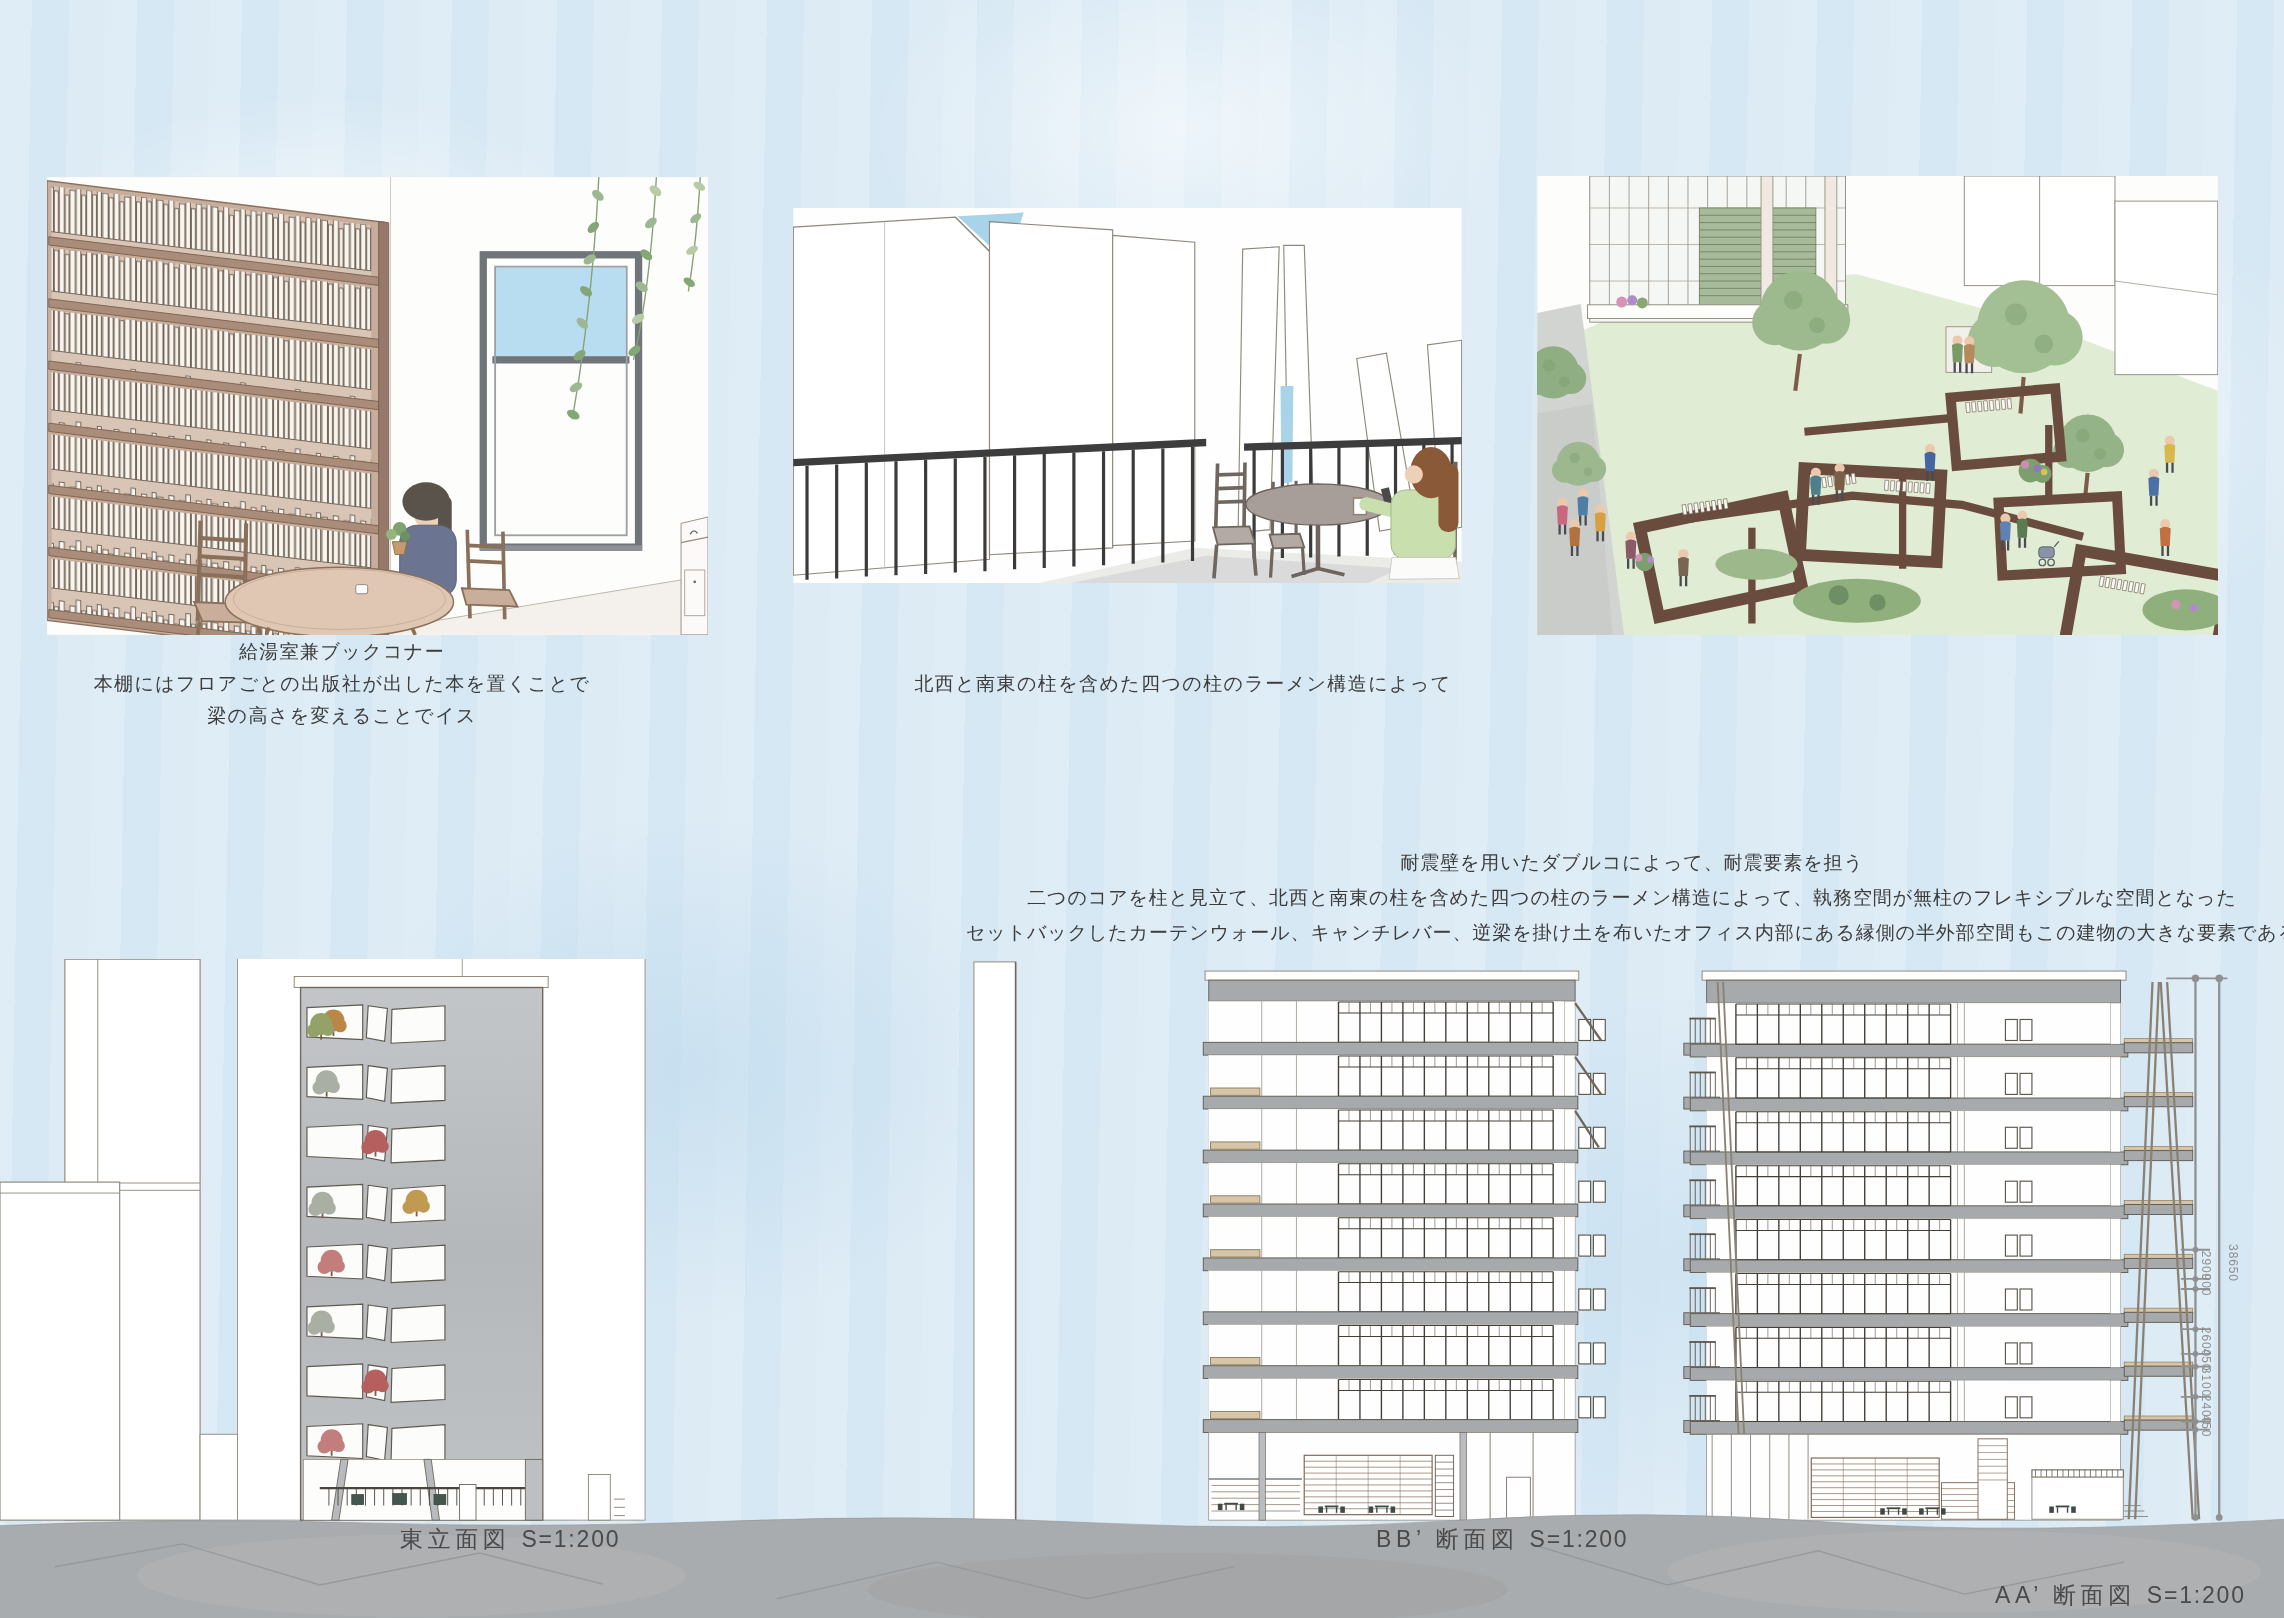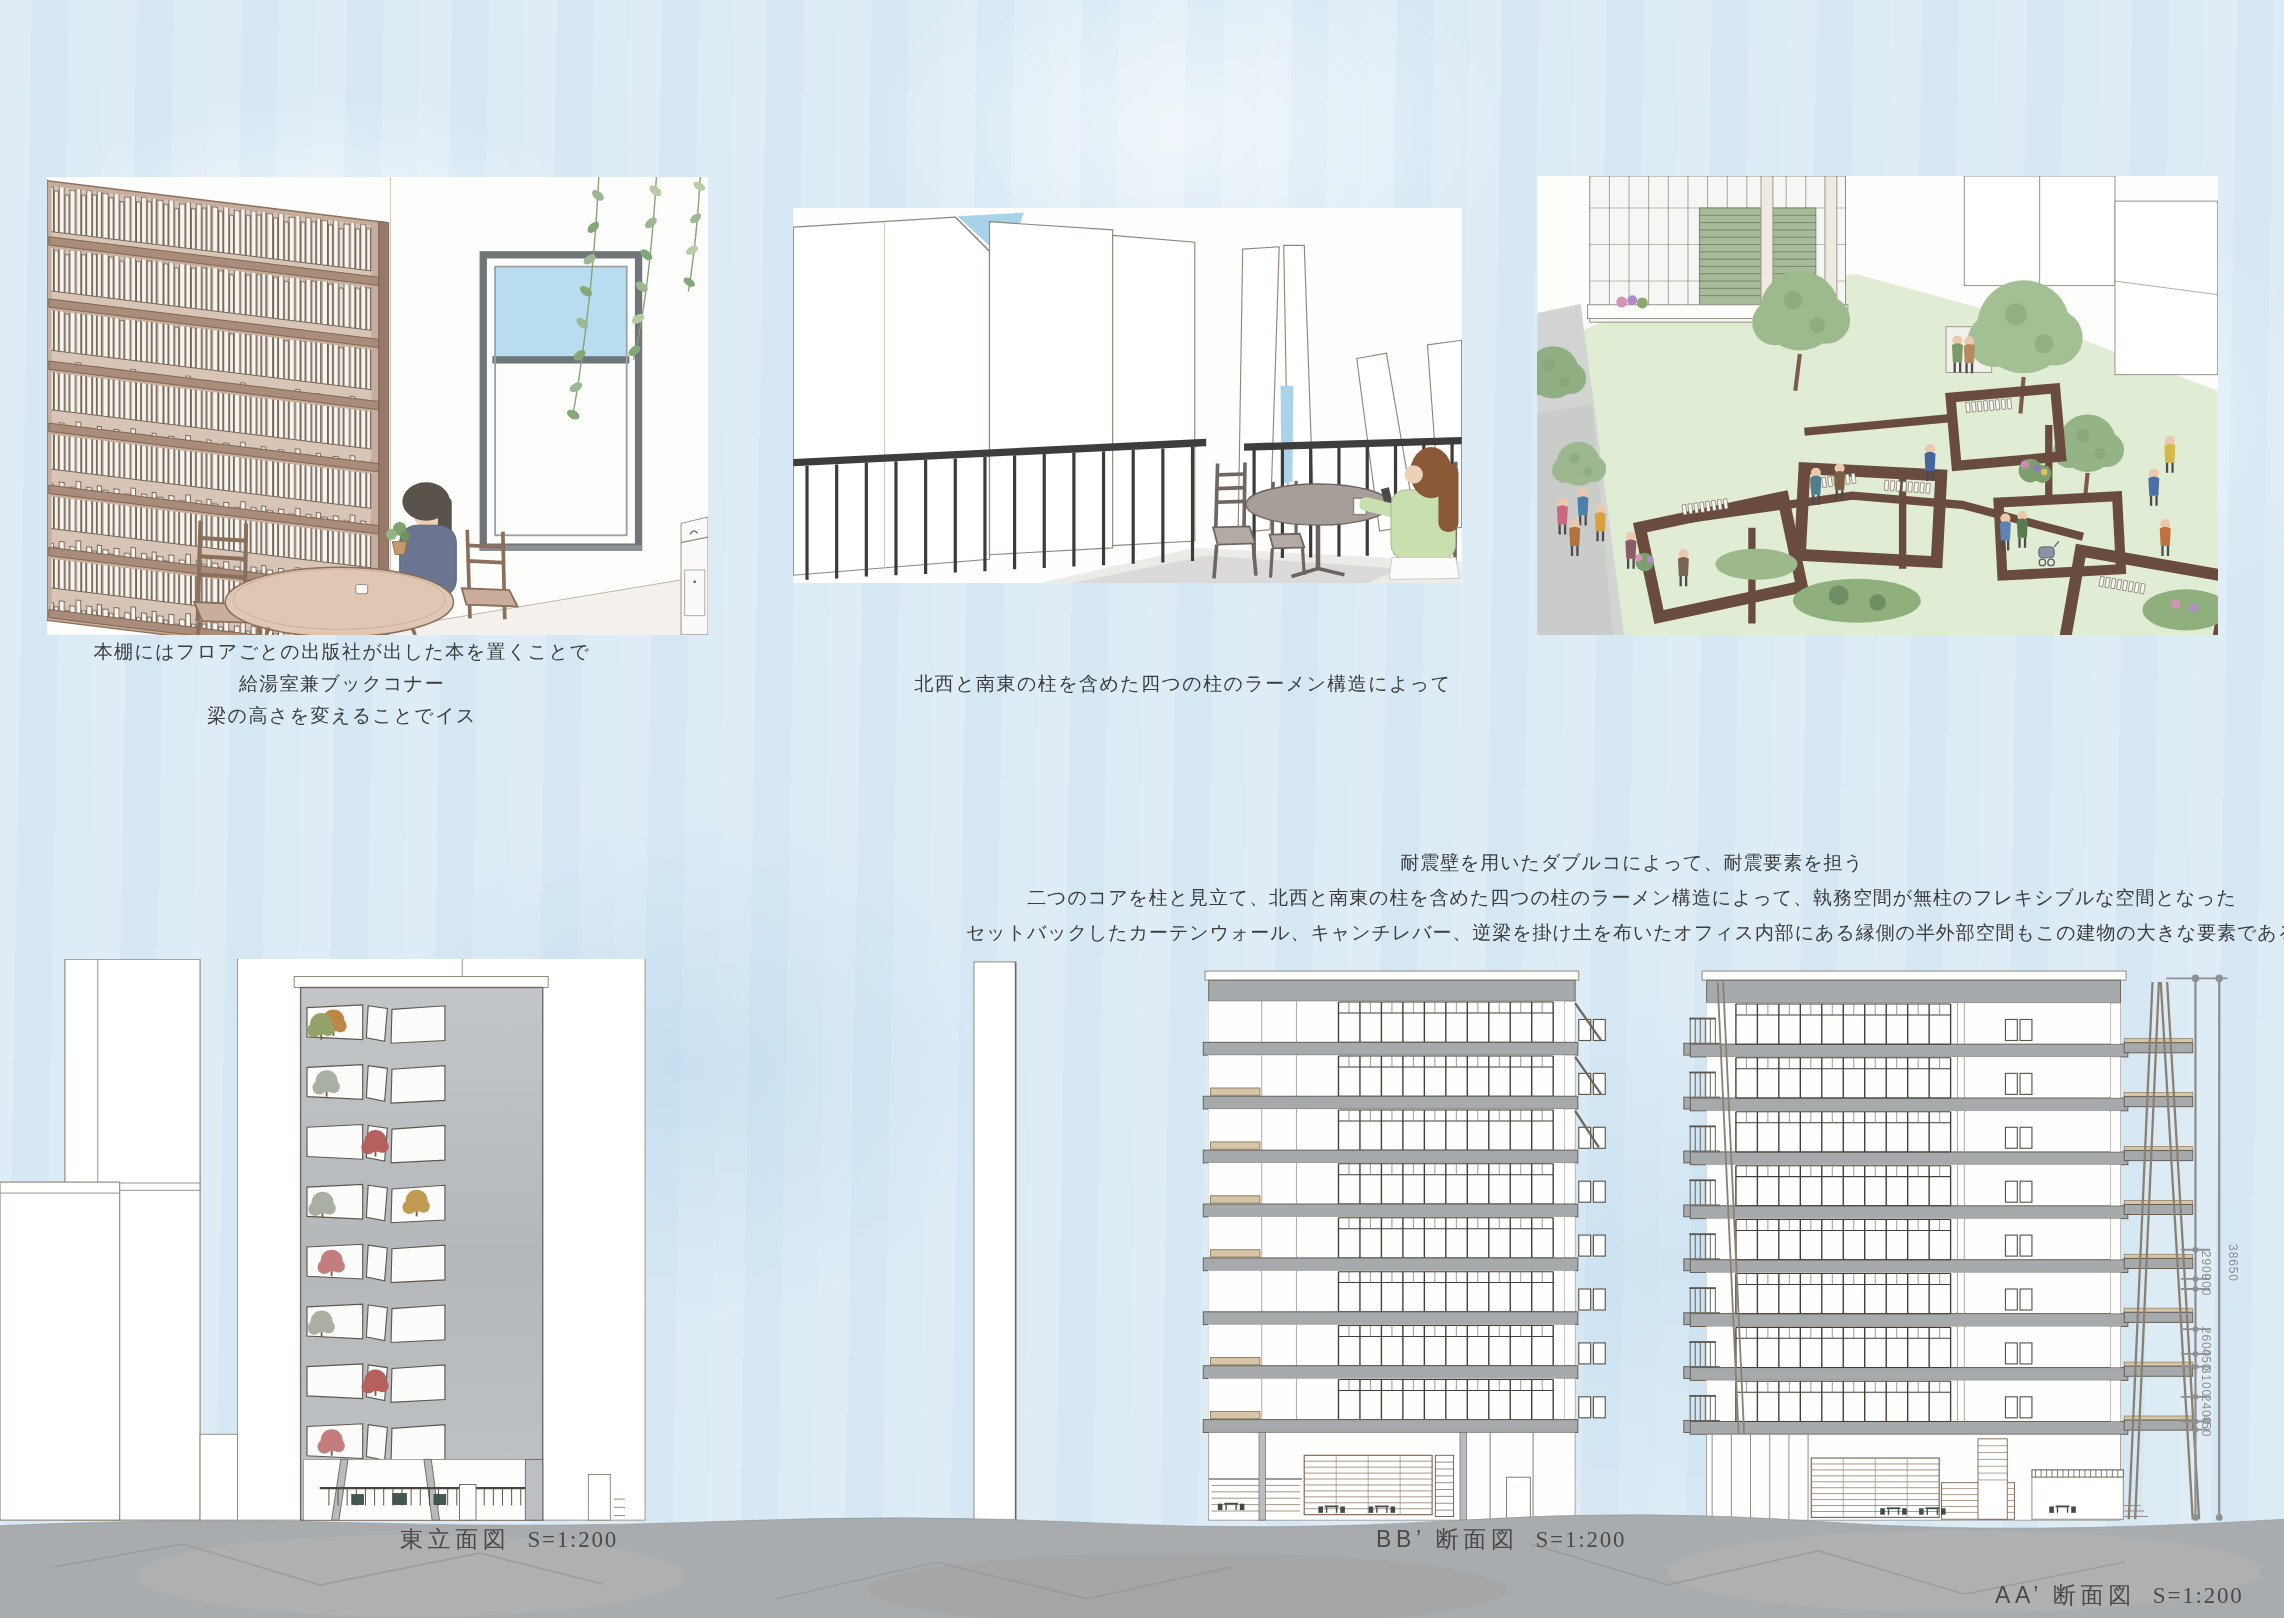--- a/index.html
+++ b/index.html
@@ -14,21 +14,21 @@
       radial-gradient(ellipse 594px 375px at 74% 78%, rgba(190,218,238,.45), transparent 72%),
       repeating-linear-gradient(91deg, rgba(255,255,255,.16) 0 32px, rgba(203,227,243,.22) 32px 69px, rgba(255,255,255,.10) 69px 105px);}
   figure{margin:0;position:absolute;}
   figure svg{display:block;width:100%;height:100%;}
   .caption{position:absolute;transform:translateX(-50%);text-align:center;color:#3c3c3c;
     font-size:19px;line-height:32px;letter-spacing:1.4px;white-space:nowrap;}
   .notes{position:absolute;transform:translateX(-50%);text-align:center;color:#3c3c3c;
     font-size:19px;line-height:35px;letter-spacing:0.9px;white-space:nowrap;}
   .caption p,.notes p{margin:0;}
   .dwg-label{position:absolute;font-size:23px;color:#4a4a4a;letter-spacing:4.6px;white-space:nowrap;z-index:5;}
-  .dwg-label .sc{margin-left:17px;letter-spacing:1.8px;font-family:Liberation Serif, serif;}
+  .dwg-label .sc{margin-left:11px;letter-spacing:1.8px;}
   .dim{position:absolute;font-size:12px;color:#8f9092;letter-spacing:0.9px;z-index:5;
     transform:translate(-50%,-50%) rotate(90deg);white-space:nowrap;}
   .drawings-layer{position:absolute;left:0;top:959px;width:2285px;height:660px;}
 </style>
 </head>
 <body>
 
 <div class="board">
   <div class="sky"></div>
 
@@ -373,22 +373,22 @@
         <use href="#pp" x="1385" y="620" style="color:#d8b84a"></use>
           <use href="#pp" x="1350" y="692" style="color:#4d6fa8"></use>
         <use href="#pp" x="1375" y="802" style="color:#c2703f"></use>
         <use href="#pp" x="920" y="400" style="color:#7a9a66" transform="scale(1)"></use>
           <use href="#pp" x="946" y="402" style="color:#b58a5c"></use>
       </g>
     </svg>
   </figure>
 
   <div class="caption" style="left:342px;top:636px">
+    <p>給湯室兼ブックコナー</p>
     <p>本棚にはフロアごとの出版社が出した本を置くことで</p>
-    <p>給湯室兼ブックコナー</p>
     <p>梁の高さを変えることでイス</p>
   </div>
   <div class="caption" style="left:1183px;top:668px">
     <p>北西と南東の柱を含めた四つの柱のラーメン構造によって</p>
   </div>
 
   <div class="notes" style="left:1632px;top:845px">
     <p>耐震壁を用いたダブルコによって、耐震要素を担う</p>
     <p>二つのコアを柱と見立て、北西と南東の柱を含めた四つの柱のラーメン構造によって、執務空間が無柱のフレキシブルな空間となった</p>
     <p>セットバックしたカーテンウォール、キャンチレバー、逆梁を掛け土を布いたオフィス内部にある縁側の半外部空間もこの建物の大きな要素である</p>

